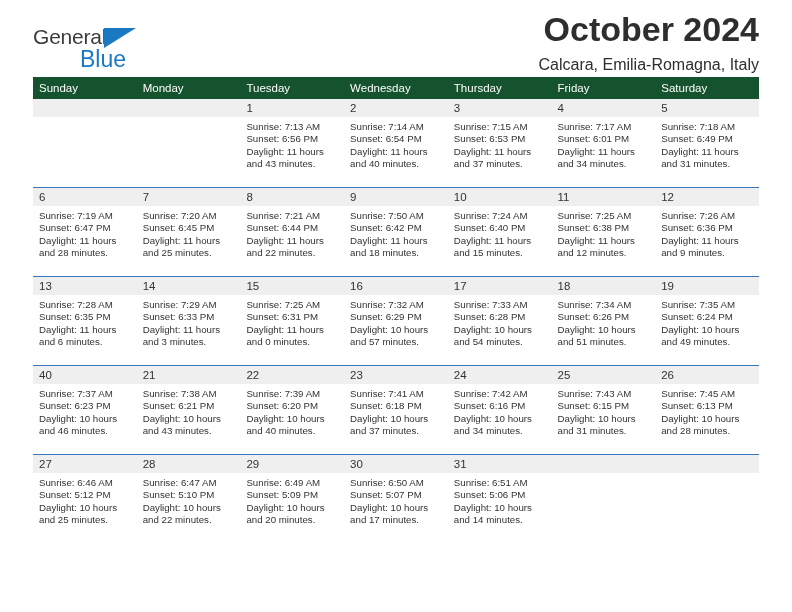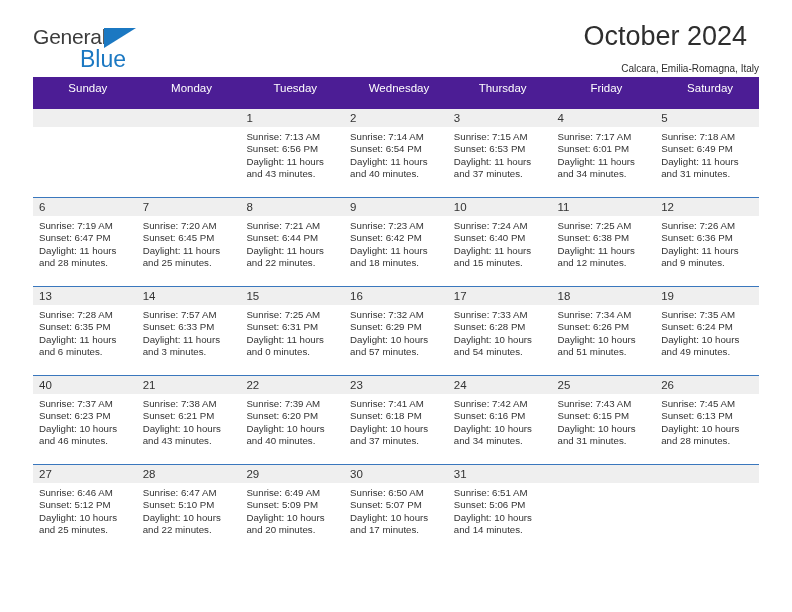--- a/index.html
+++ b/index.html
@@ -66,48 +66,48 @@
     color: #1b78c2;
     line-height: 1;
   }
 
   
   .titles {
     text-align: right;
     padding-top: 0;
   }
   .cal-title {
-    font-size: 27px;
+    font-size: 34px;
     color: #2e2e2e;
     line-height: 1.08;
-    font-weight: normal;
-    margin: 12px;
+    font-weight: bold;
+    margin: 0;
   }
   .cal-subtitle {
-    font-size: 10px;
+    font-size: 16px;
     color: #2e2e2e;
     margin: 9px 0 0 0;
     line-height: 1.1;
     font-weight: normal;
   }
 
   
   .calendar {
     width: 726px;
     border-collapse: collapse;
     table-layout: fixed;
     margin-top: 3px;
   }
   .calendar th {
-    background: #4c1d95;
+    background: #14532d;
     color: #ffffff;
     font-size: 11.5px;
     font-weight: normal;
-    text-align: center;
-    padding: 5px 0 15px 6px;
+    text-align: left;
+    padding: 5px 0 5px 6px;
     height: 21px;
     box-sizing: border-box;
     border: none;
   }
   .calendar td {
     width: 103.7px;
     vertical-align: top;
     padding: 0;
     border: none;
     border-top: 1.3px solid #3a77bd;
@@ -287,21 +287,21 @@
                 <div>Sunset: 6:44 PM</div>
                 <div>Daylight: 11 hours</div>
                 <div>and 22 minutes.</div>
               </div>
             </div>
           </td>
           <td>
             <div class="cell">
               <div class="daynum">9</div>
               <div class="cell-body">
-                <div>Sunrise: 7:23 AM</div>
+                <div>Sunrise: 7:50 AM</div>
                 <div>Sunset: 6:42 PM</div>
                 <div>Daylight: 11 hours</div>
                 <div>and 18 minutes.</div>
               </div>
             </div>
           </td>
           <td>
             <div class="cell">
               <div class="daynum">10</div>
               <div class="cell-body">
@@ -344,21 +344,21 @@
                 <div>Sunset: 6:35 PM</div>
                 <div>Daylight: 11 hours</div>
                 <div>and 6 minutes.</div>
               </div>
             </div>
           </td>
           <td>
             <div class="cell">
               <div class="daynum">14</div>
               <div class="cell-body">
-                <div>Sunrise: 7:57 AM</div>
+                <div>Sunrise: 7:29 AM</div>
                 <div>Sunset: 6:33 PM</div>
                 <div>Daylight: 11 hours</div>
                 <div>and 3 minutes.</div>
               </div>
             </div>
           </td>
           <td>
             <div class="cell">
               <div class="daynum">15</div>
               <div class="cell-body">

